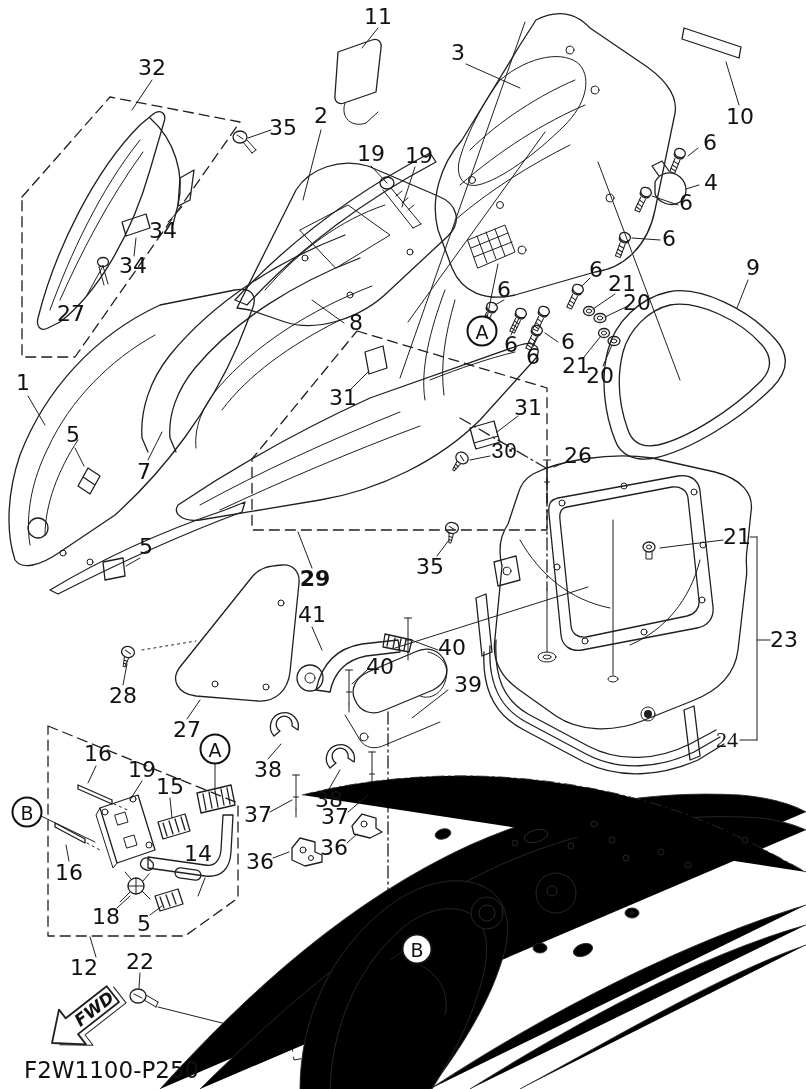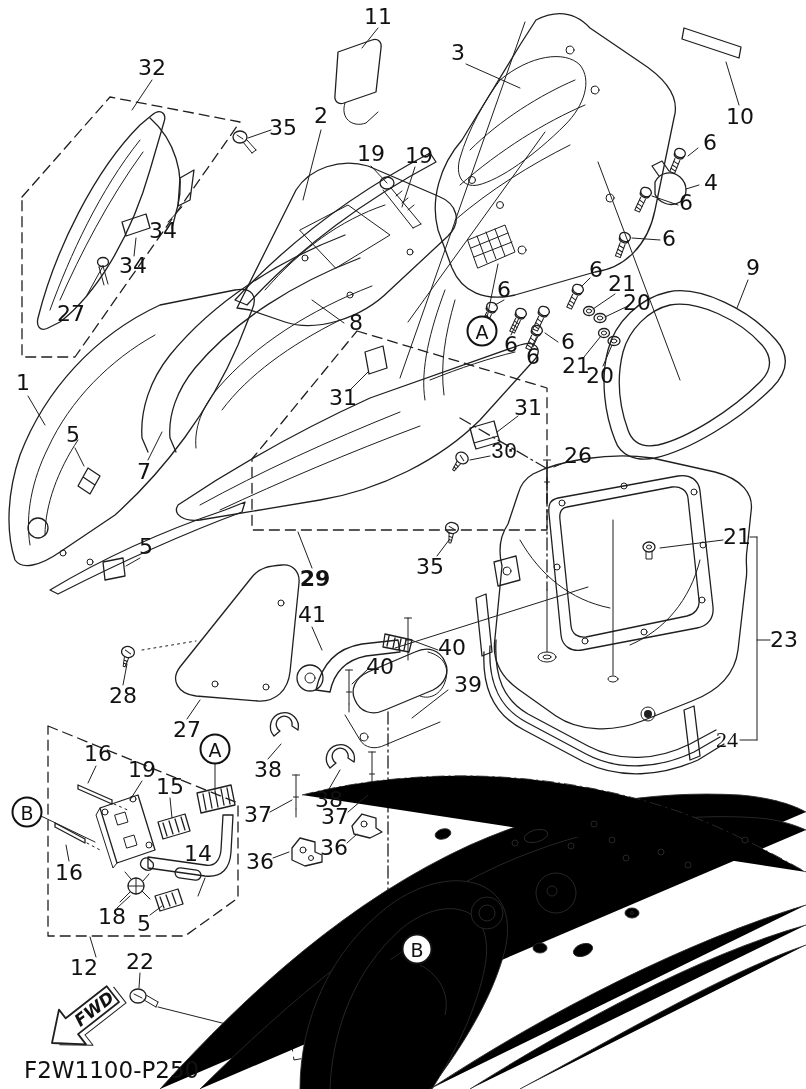--- a/index.html
+++ b/index.html
@@ -379,21 +379,21 @@
     <div class="callout" style="left: 268px; top: 770px;">38</div>
     <div class="callout" style="left: 329px; top: 800px;">38</div>
     <div class="callout" style="left: 258px; top: 815px;">37</div>
     <div class="callout" style="left: 335px; top: 817px;">37</div>
     <div class="callout" style="left: 260px; top: 862px;">36</div>
     <div class="callout" style="left: 334px; top: 848px;">36</div>
     <div class="callout" style="left: 98px; top: 754px;">16</div>
     <div class="callout" style="left: 142px; top: 770px;">19</div>
     <div class="callout" style="left: 170px; top: 787px;">15</div>
     <div class="callout" style="left: 69px; top: 873px;">16</div>
-    <div class="callout" style="left: 112px; top: 917px;">18</div>
+    <div class="callout" style="left: 106px; top: 917px;">18</div>
     <div class="callout" style="left: 144px; top: 924px;">5</div>
     <div class="callout" style="left: 198px; top: 854px;">14</div>
     <div class="callout" style="left: 84px; top: 968px;">12</div>
     <div class="callout" style="left: 140px; top: 962px;">22</div>
     <div class="letter-callout" style="left: 482px; top: 331px;">A</div>
     <div class="letter-callout" style="left: 215px; top: 749px;">A</div>
     <div class="letter-callout" style="left: 27px; top: 812px;">B</div>
     <div class="letter-callout" style="left: 417px; top: 949px;">B</div>
   </div>
 

